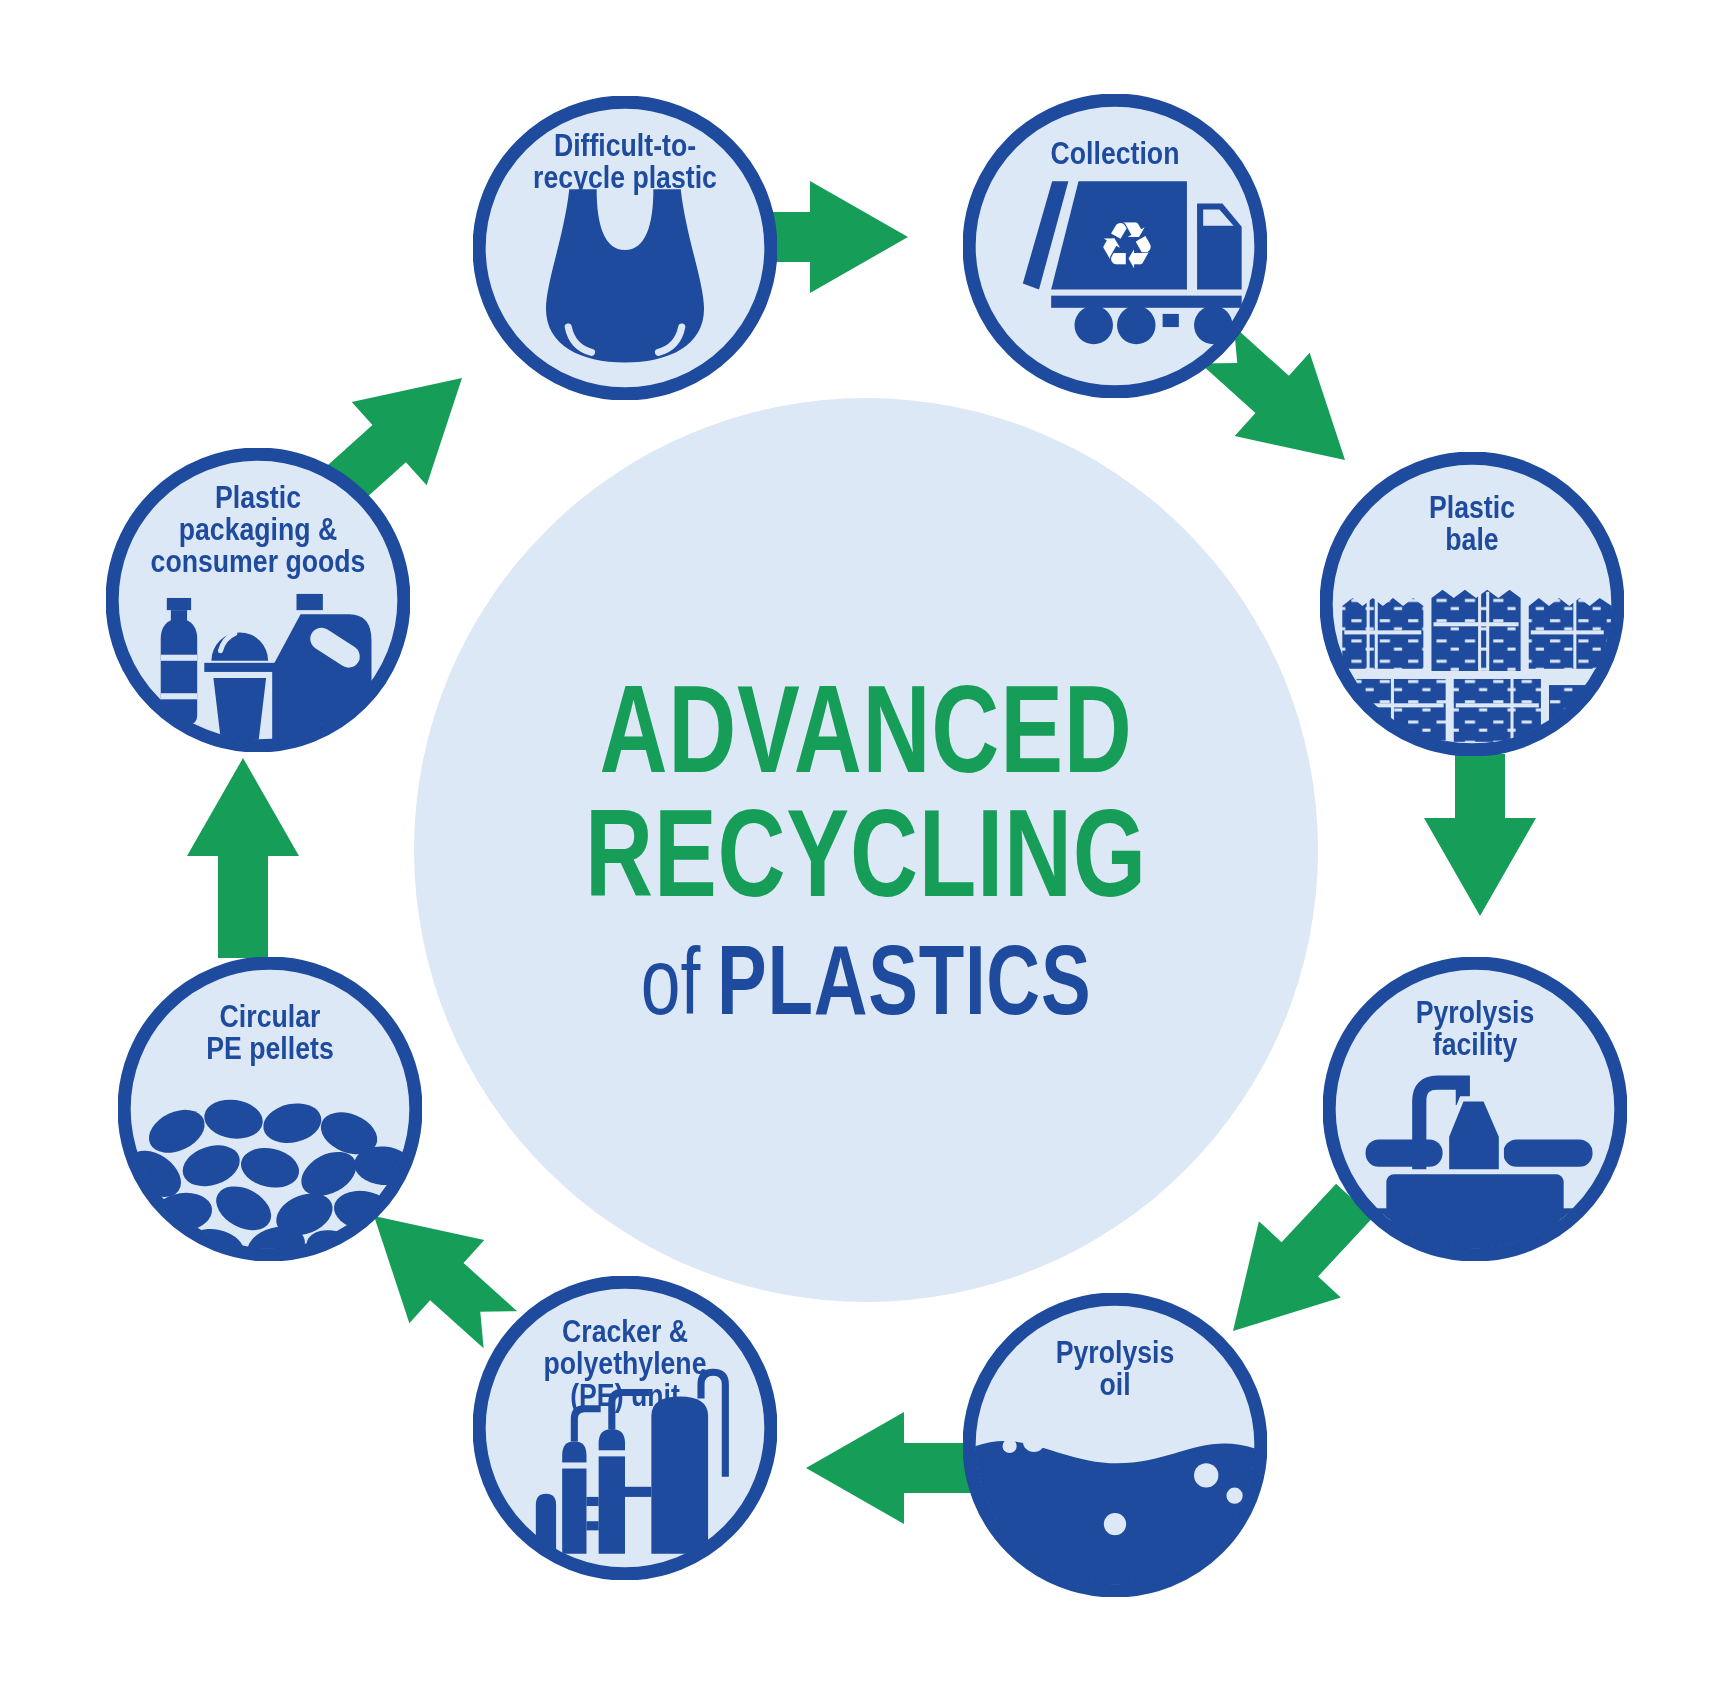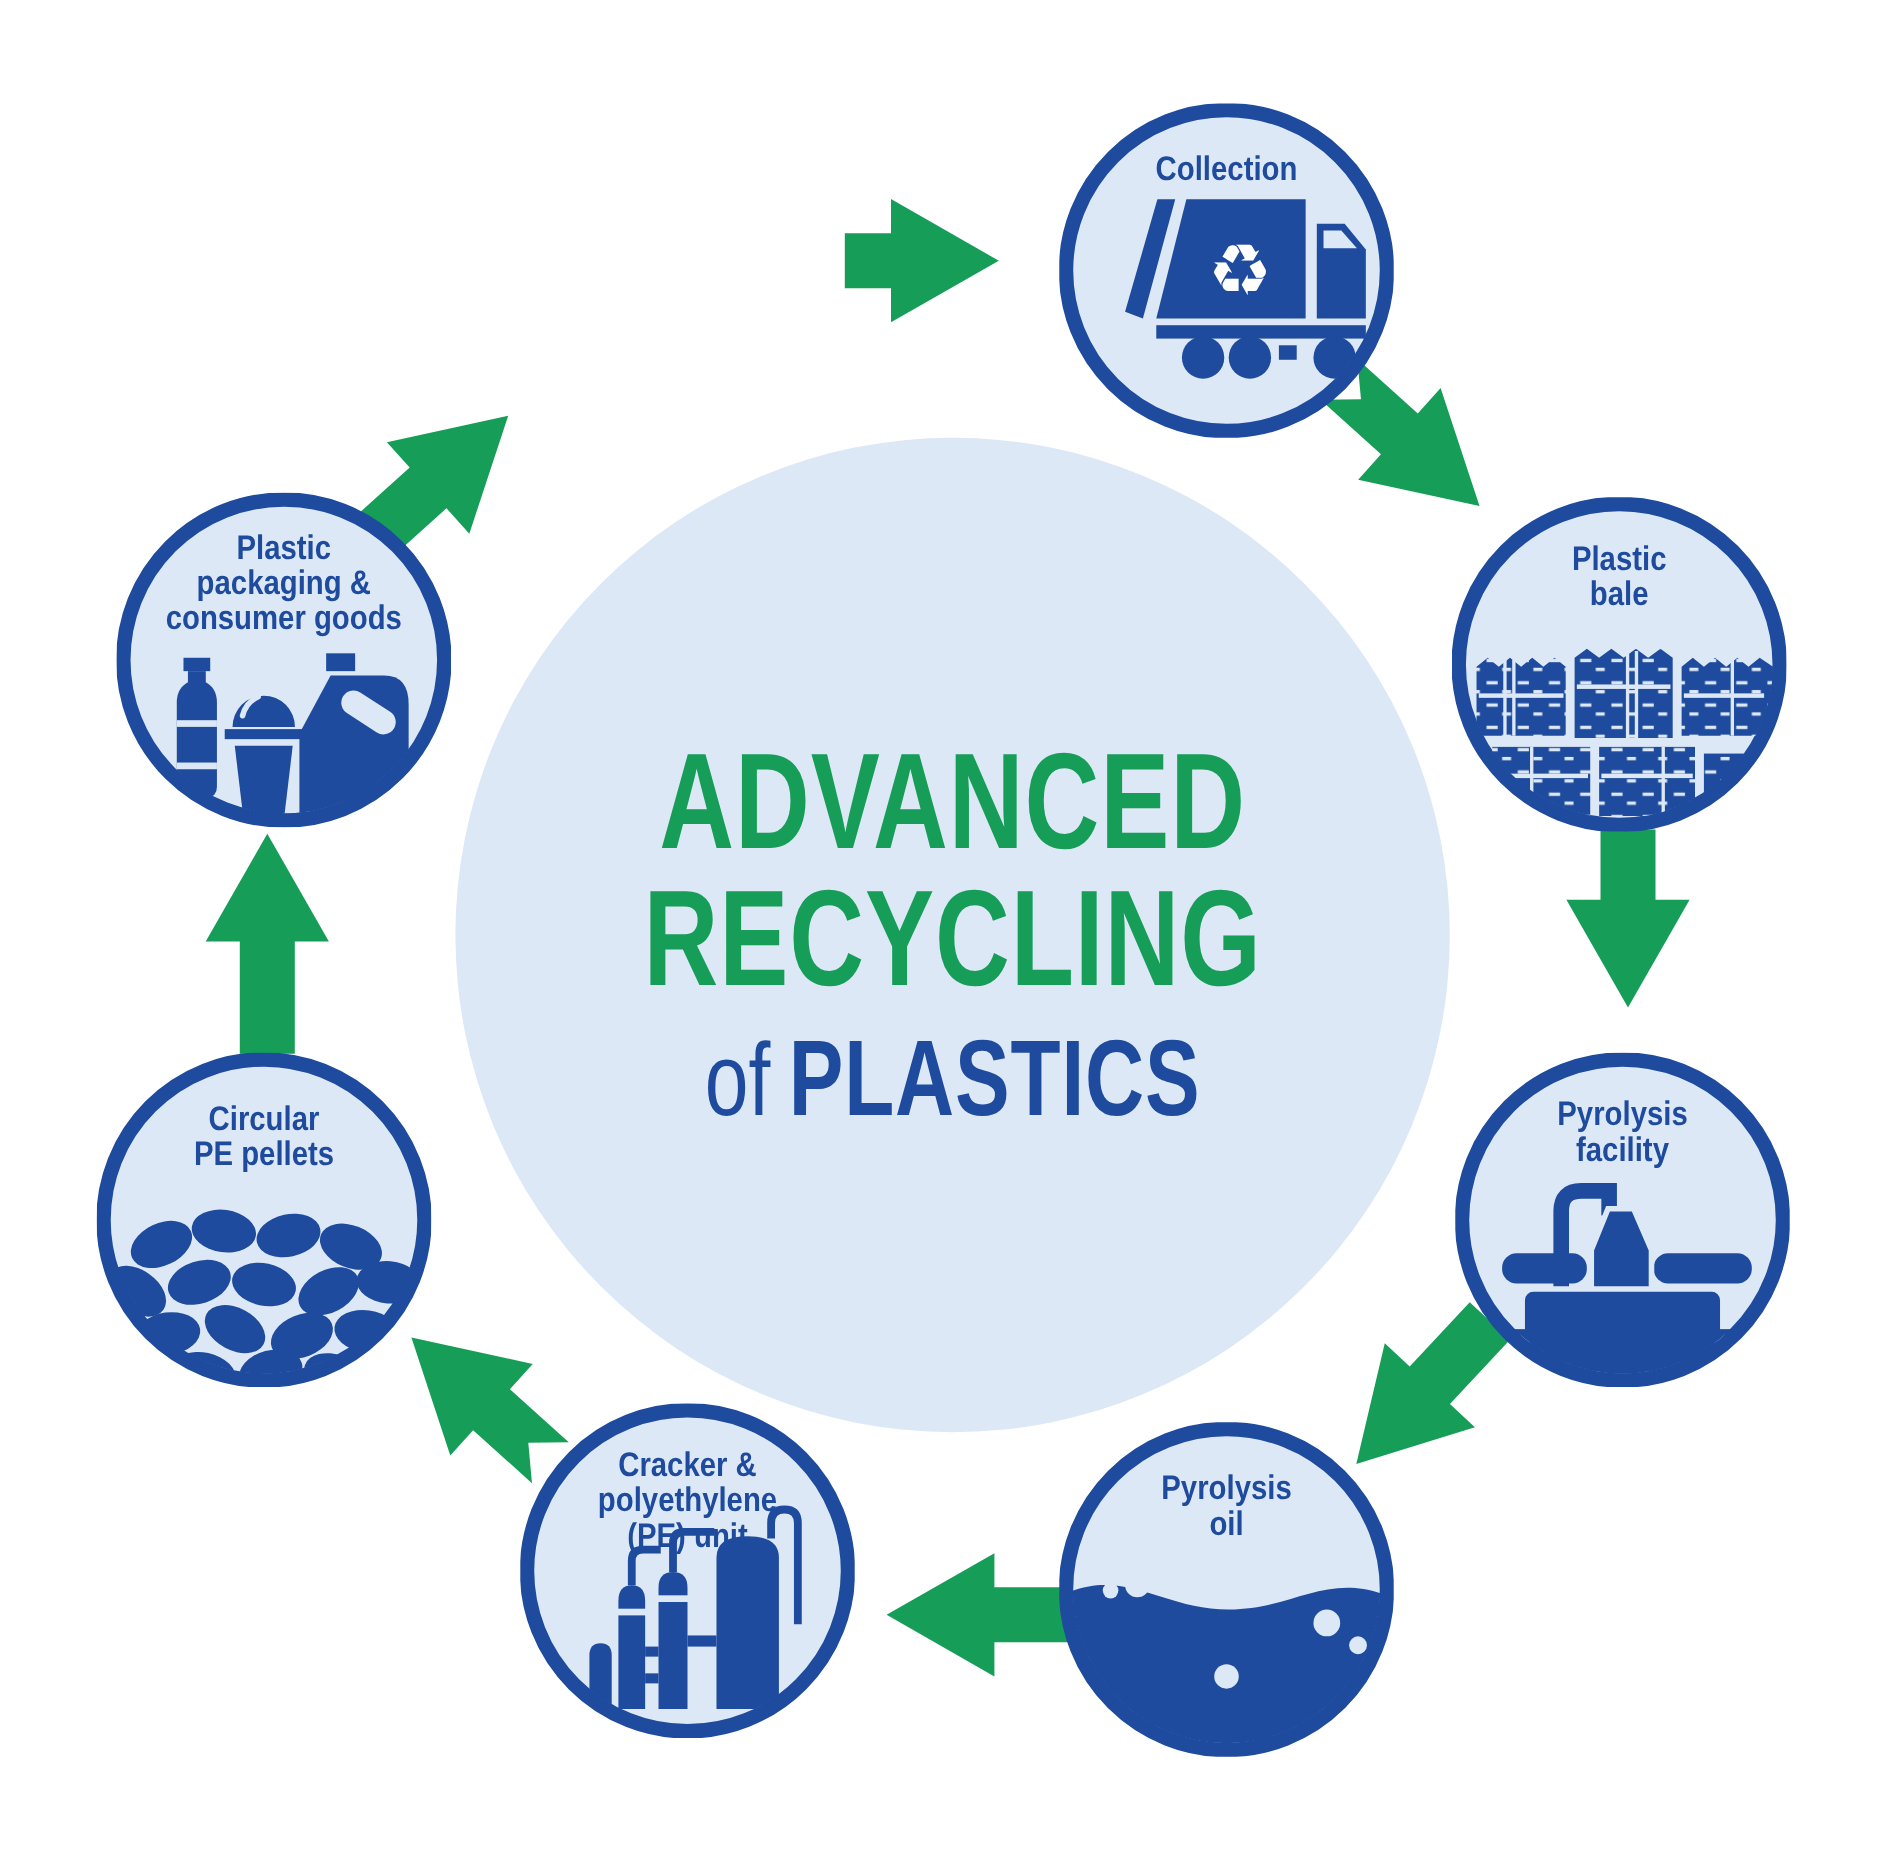--- a/index.html
+++ b/index.html
@@ -55,20 +55,37 @@
       <path d="M0 0 L-98 -56 L-98 -25 L-172 -25 L-145 0 L-172 25 L-98 25 L-98 56 Z" transform="translate(1345,460) rotate(42)"></path>
       <path d="M0 0 L-98 -56 L-98 -25 L-162 -25 L-162 25 L-98 25 L-98 56 Z" transform="translate(1480,916) rotate(90)"></path>
       <path d="M0 0 L-98 -56 L-98 -25 L-178 -25 L-178 25 L-98 25 L-98 56 Z" transform="translate(1233,1331) rotate(133)"></path>
       <path d="M0 0 L-98 -56 L-98 -25 L-178 -25 L-178 25 L-98 25 L-98 56 Z" transform="translate(806,1468) rotate(180)"></path>
       <path d="M0 0 L-98 -56 L-98 -25 L-170 -25 L-143 0 L-170 25 L-98 25 L-98 56 Z" transform="translate(374,1216) rotate(222)"></path>
       <path d="M0 0 L-98 -56 L-98 -25 L-200 -25 L-200 25 L-98 25 L-98 56 Z" transform="translate(243,758) rotate(-90)"></path>
       <path d="M0 0 L-98 -56 L-98 -25 L-172 -25 L-172 25 L-98 25 L-98 56 Z" transform="translate(462,378) rotate(-42)"></path>
     </g>
   </svg>
 
+  <div class="node" style="left:473px;top:96px;">
+    <svg width="304" height="304" viewBox="0 0 300 300">
+      <defs>
+          <clipPath id="clip1">
+            <circle cx="150" cy="150" r="138"></circle>
+          </clipPath>
+        </defs>
+      <circle cx="150" cy="150" r="144" fill="#dce8f6" stroke="#1e4b9e" stroke-width="13"></circle>
+      <g clip-path="url(#clip1)" fill="#1e4b9e">
+        <path d="M95,92 C90,138 72,184 72,210 C72,246 106,263 150,263 C194,263 228,246 228,210 C228,184 210,138 205,92 L178,92 C178,128 170,152 150,152 C130,152 122,128 122,92 Z"></path>
+        <path d="M94,228 Q98,248 117,253" fill="none" stroke="#dce8f6" stroke-width="7" stroke-linecap="round"></path>
+        <path d="M206,228 Q202,248 183,253" fill="none" stroke="#dce8f6" stroke-width="7" stroke-linecap="round"></path>
+      </g>
+    </svg>
+    <div class="node-label" style="top:34px;">Difficult-to-
+recycle plastic</div>
+  </div>
 
   <div class="node" style="left:963px;top:94px;">
     <svg width="304" height="304" viewBox="0 0 300 300">
       <defs>
           <clipPath id="clip2">
             <circle cx="150" cy="150" r="138"></circle>
           </clipPath>
         </defs>
       <circle cx="150" cy="150" r="144" fill="#dce8f6" stroke="#1e4b9e" stroke-width="13"></circle>
       <g clip-path="url(#clip2)" fill="#1e4b9e">
@@ -197,21 +214,21 @@
           <path d="M137,151 V125 Q137,115 147,115 H174"></path>
           <path d="M225,121 V107 Q225,95 237,95 Q249,95 249,107 V198"></path>
         </g>
       </g>
     </svg>
     <div class="node-label" style="top:40px;">Cracker &amp;
 polyethylene
 (PE) unit</div>
   </div>
 
-  <div class="node" style="left:88px;top:957px;">
+  <div class="node" style="left:118px;top:957px;">
     <svg width="304" height="304" viewBox="0 0 300 300">
       <defs>
           <clipPath id="clip7">
             <circle cx="150" cy="150" r="138"></circle>
           </clipPath>
         </defs>
       <circle cx="150" cy="150" r="144" fill="#dce8f6" stroke="#1e4b9e" stroke-width="13"></circle>
       <g clip-path="url(#clip7)" fill="#1e4b9e">
         <ellipse cx="58" cy="172" rx="29" ry="19" transform="rotate(-25 58 172)"></ellipse>
         <ellipse cx="114" cy="160" rx="29" ry="19" transform="rotate(8 114 160)"></ellipse>

